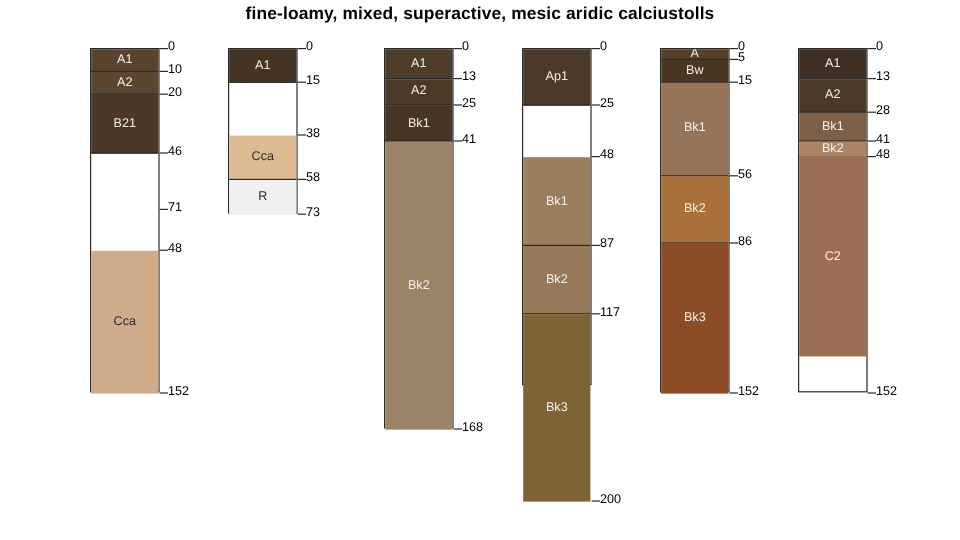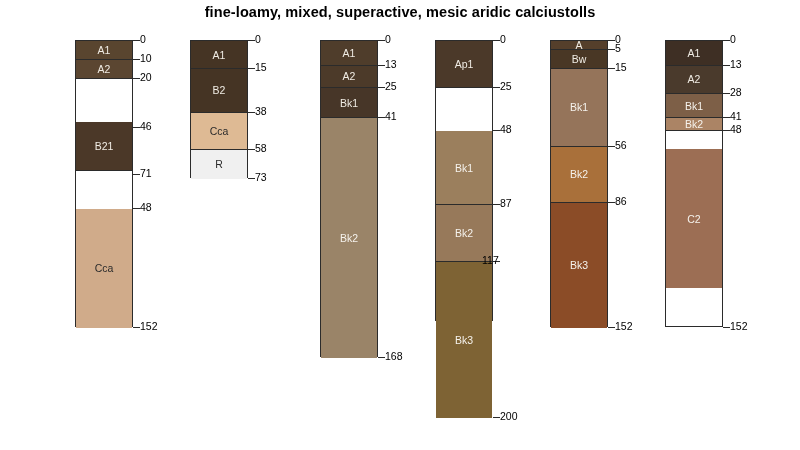--- a/index.html
+++ b/index.html
@@ -98,21 +98,21 @@
 <div id="plot-area">
     <div class="profile" style="left: 0px; top: 0px;">
       <div class="profile-name" style="left: 69px; top: 38px;"></div>
       <div class="profile-column" style="left: 75px; top: 40px; width: 58px; height: 286.52px;">
         <div class="horizon" style="top: 0px; height: 18.85px; background: rgb(89, 69, 47);">
           <div class="horizon-label" style="color: rgb(240, 236, 228);">A1</div>
         </div>
         <div class="horizon" style="top: 18.85px; height: 18.85px; background: rgb(91, 70, 49);">
           <div class="horizon-label" style="color: rgb(240, 236, 228);">A2</div>
         </div>
-        <div class="horizon" style="top: 37.7px; height: 49.01px; background: rgb(75, 56, 40); margin-top: 43px;">
+        <div class="horizon" style="top: 37.7px; height: 49.01px; background: rgb(75, 56, 40);">
           <div class="horizon-label" style="color: rgb(240, 236, 228);">B21</div>
         </div>
         <div class="horizon" style="top: 167.765px; height: 118.755px; background: rgb(208, 171, 138); border-bottom: none;">
           <div class="horizon-label" style="color: rgb(43, 43, 43);">Cca</div>
         </div>
       </div>
       <div class="depth-tick" style="left: 133px; top: 40px;"></div>
       <div class="depth-value" style="left: 140px; top: 34px;">0</div>
       <div class="depth-tick" style="left: 133px; top: 58.85px;"></div>
       <div class="depth-value" style="left: 140px; top: 52.85px;">10</div>
@@ -126,23 +126,20 @@
       <div class="depth-value" style="left: 140px; top: 201.765px;">48</div>
       <div class="depth-tick" style="left: 133px; top: 326.52px;"></div>
       <div class="depth-value" style="left: 140px; top: 320.52px;">152</div>
     </div>
     <div class="profile" style="left: 0px; top: 0px;">
       <div class="profile-name" style="left: 184px; top: 38px;"></div>
       <div class="profile-column" style="left: 190px; top: 40px; width: 58px; height: 137.605px;">
         <div class="horizon" style="top: 0px; height: 28.275px; background: rgb(69, 52, 36);">
           <div class="horizon-label" style="color: rgb(240, 236, 228);">A1</div>
         </div>
-        <div class="horizon" style="top: 28.275px; height: 43.355px; background: rgb(69, 52, 36);">
-          <div class="horizon-label" style="color: rgb(240, 236, 228);">B2</div>
-        </div>
         <div class="horizon" style="top: 71.63px; height: 37.7px; background: rgb(222, 186, 148);">
           <div class="horizon-label" style="color: rgb(43, 43, 43);">Cca</div>
         </div>
         <div class="horizon" style="top: 109.33px; height: 28.275px; background: rgb(240, 240, 240); border-bottom: none;">
           <div class="horizon-label" style="color: rgb(43, 43, 43);">R</div>
         </div>
       </div>
       <div class="depth-tick" style="left: 248px; top: 40px;"></div>
       <div class="depth-value" style="left: 255px; top: 34px;">0</div>
       <div class="depth-tick" style="left: 248px; top: 68.275px;"></div>
@@ -199,21 +196,21 @@
       </div>
       <div class="depth-tick" style="left: 493px; top: 40px;"></div>
       <div class="depth-value" style="left: 500px; top: 34px;">0</div>
       <div class="depth-tick" style="left: 493px; top: 87.125px;"></div>
       <div class="depth-value" style="left: 500px; top: 81.125px;">25</div>
       <div class="depth-tick" style="left: 493px; top: 130.48px;"></div>
       <div class="depth-value" style="left: 500px; top: 124.48px;">48</div>
       <div class="depth-tick" style="left: 493px; top: 203.995px;"></div>
       <div class="depth-value" style="left: 500px; top: 197.995px;">87</div>
       <div class="depth-tick" style="left: 493px; top: 260.545px;"></div>
-      <div class="depth-value" style="left: 482px; top: 254.545px;">117</div>
+      <div class="depth-value" style="left: 500px; top: 254.545px;">117</div>
       <div class="depth-tick" style="left: 493px; top: 417px;"></div>
       <div class="depth-value" style="left: 500px; top: 411px;">200</div>
     </div>
     <div class="profile" style="left: 0px; top: 0px;">
       <div class="profile-name" style="left: 544px; top: 38px;"></div>
       <div class="profile-column" style="left: 550px; top: 40px; width: 58px; height: 286.52px;">
         <div class="horizon" style="top: 0px; height: 9.425px; background: rgb(85, 63, 43);">
           <div class="horizon-label" style="color: rgb(240, 236, 228);">A</div>
         </div>
         <div class="horizon" style="top: 9.425px; height: 18.85px; background: rgb(73, 55, 37);">
@@ -250,21 +247,21 @@
         </div>
         <div class="horizon" style="top: 24.505px; height: 28.275px; background: rgb(74, 58, 44);">
           <div class="horizon-label" style="color: rgb(240, 236, 228);">A2</div>
         </div>
         <div class="horizon" style="top: 52.78px; height: 24.505px; background: rgb(125, 95, 71);">
           <div class="horizon-label" style="color: rgb(245, 242, 236);">Bk1</div>
         </div>
         <div class="horizon" style="top: 77.285px; height: 13.195px; background: rgb(171, 132, 101);">
           <div class="horizon-label" style="color: rgb(245, 242, 236);">Bk2</div>
         </div>
-        <div class="horizon" style="top: 108px; height: 139px; background: rgb(156, 110, 84); border-bottom: none; padding-left: 40px;">
+        <div class="horizon" style="top: 89px; height: 167px; background: rgb(156, 110, 84); border-bottom: none; padding-left: 40px;">
           <div class="horizon-label" style="color: rgb(245, 242, 236);">C2</div>
         </div>
       </div>
       <div class="depth-tick" style="left: 723px; top: 40px;"></div>
       <div class="depth-value" style="left: 730px; top: 34px;">0</div>
       <div class="depth-tick" style="left: 723px; top: 64.505px;"></div>
       <div class="depth-value" style="left: 730px; top: 58.505px;">13</div>
       <div class="depth-tick" style="left: 723px; top: 92.78px;"></div>
       <div class="depth-value" style="left: 730px; top: 86.78px;">28</div>
       <div class="depth-tick" style="left: 723px; top: 117.285px;"></div>

